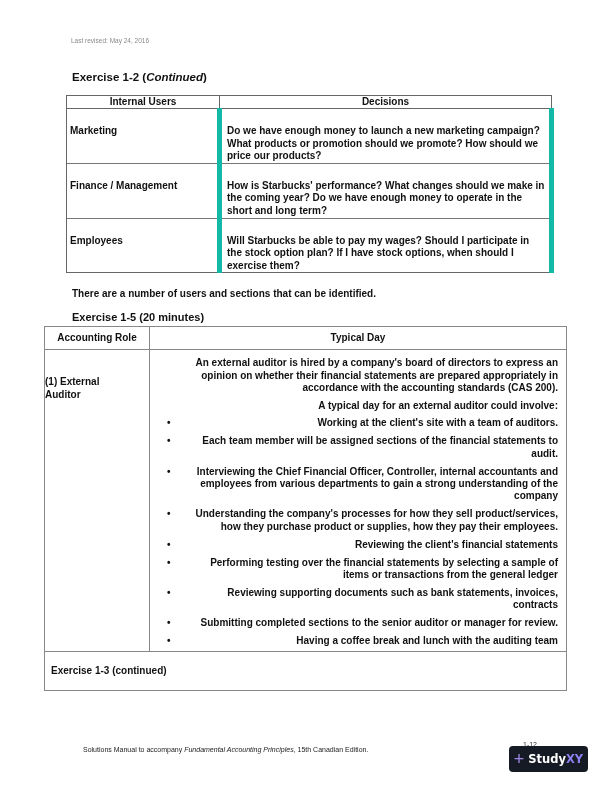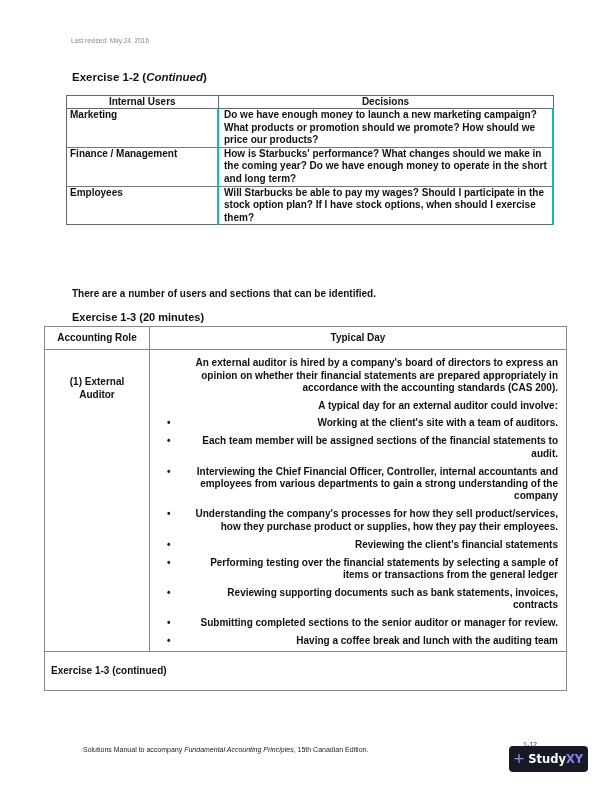--- a/index.html
+++ b/index.html
@@ -10,31 +10,31 @@
     .revised { position: absolute; left: 71px; top: 37px; font-size: 6.5px; color: #8a8a8a; }
     .ex-title { position: absolute; font-weight: bold; font-size: 11.5px; color: #111; }
     #ex12-title { left: 72px; top: 71px; }
     #ex13-title { left: 72px; top: 311px; font-size: 11px; }
 
     table { border-collapse: collapse; position: absolute; }
     td, th { font-size: 10px; font-weight: bold; line-height: 12.6px; vertical-align: top; }
 
     #t1 { left: 66px; top: 95px; width: 488px; border: 1px solid #666; }
     #t1 th { border: 1px solid #666; padding: 0; text-align: center; height: 12px; line-height: 12px; }
-    #t1 td { border-left: 1px solid #666; border-right: 2px solid #14b8a6; border-top: 1px solid #777; padding: 0 3px 0 3px; }
+    #t1 td { border-left: 1px solid #666; border-right: 5px solid #14b8a6; border-top: 1px solid #777; padding: 16px 3px 0 3px; }
     #t1 td.col1 { width: 144px; }
     #t1 td.col2 { padding-left: 5px; }
 
     .summary { position: absolute; left: 72px; top: 288px; font-size: 10px; font-weight: bold; }
 
     #t2 { left: 44px; top: 326px; width: 523px; border: 1px solid #888; }
     #t2 th { border: 1px solid #888; height: 22px; font-size: 10px; font-weight: bold; padding: 0; vertical-align: middle; text-align: center; }
     #t2 th.c1 { width: 104px; }
     #t2 td { border: 1px solid #888; padding: 0; }
-    .role-cell { text-align: center; vertical-align: top; }
+    .role-cell { text-align: left; vertical-align: top; }
     .role-label { display: block; margin-top: 26px; font-size: 10px; line-height: 12.5px; }
     .day-cell { padding: 7px 8px 4px 7px !important; text-align: right; }
     .para { margin: 0 0 5px 0; line-height: 12.6px; font-size: 10px; }
     ul.duties { list-style: none; margin: 0; padding: 0; }
     ul.duties li { position: relative; padding-left: 25px; margin-bottom: 5.5px; line-height: 12.4px; font-size: 10px; }
     ul.duties li .bullet { position: absolute; left: 10px; top: 0; }
     .cont-cell { height: 38px; vertical-align: middle !important; padding-left: 6px !important; font-size: 10px; }
 
     .footer { position: absolute; left: 83px; top: 746px; font-size: 7px; color: #222; }
     .footer i { font-style: italic; }
@@ -73,21 +73,21 @@
     </tr>
     <tr>
       <td class="col1">Employees</td>
       <td class="col2">Will Starbucks be able to pay my wages?  Should I participate in the stock option plan?  If I have stock options, when should I exercise them?</td>
     </tr>
   </tbody>
 </table>
 
 <div class="summary">There are a number of users and sections that can be identified.</div>
 
-<div class="ex-title" id="ex13-title">Exercise 1-3 (20 minutes)</div>
+<div class="ex-title" id="ex13-title">Exercise 1-5 (20 minutes)</div>
 
 <table id="t2">
   <thead>
     <tr>
       <th class="c1">Accounting Role</th>
       <th>Typical Day</th>
     </tr>
   </thead>
   <tbody>
     <tr>

